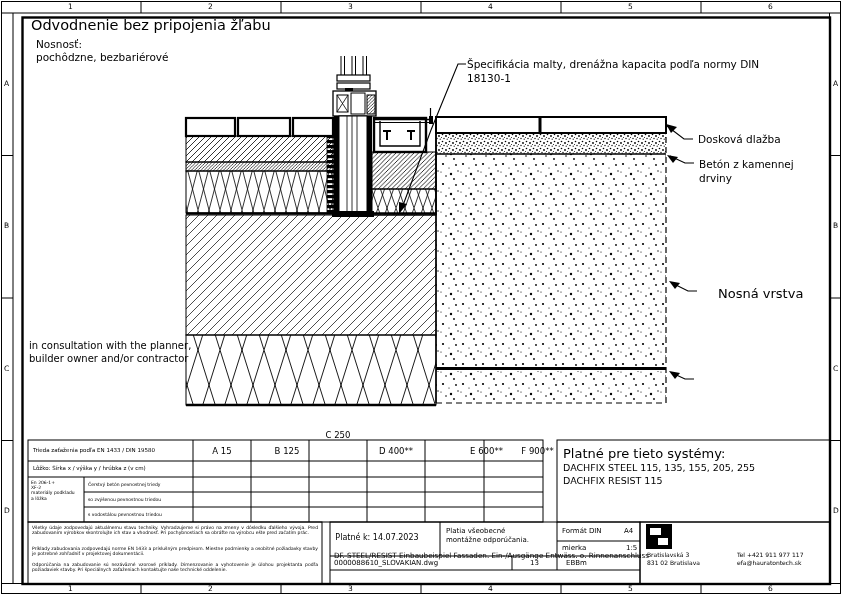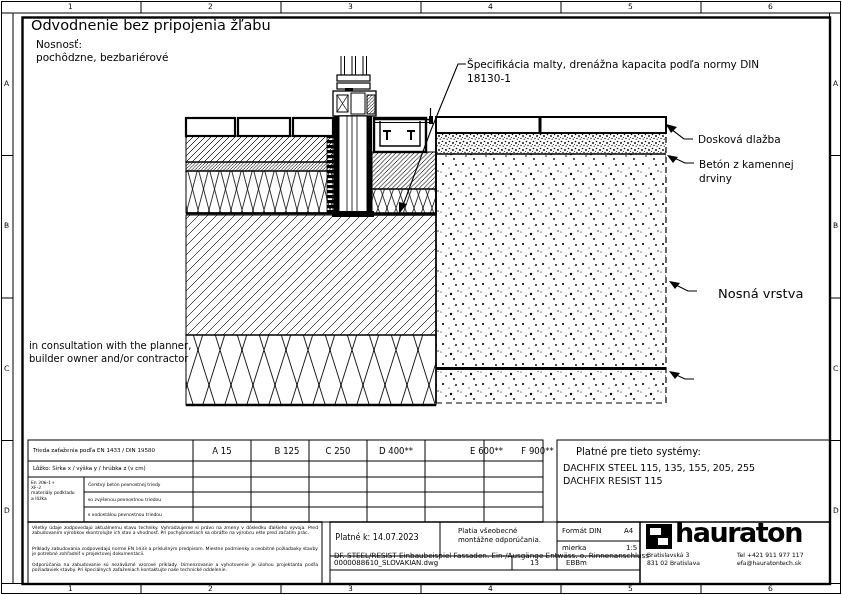--- a/index.html
+++ b/index.html
@@ -235,52 +235,51 @@
 builder owner and/or contractor</div>
 
   <div class="t" style="left:467px;top:57px;font-size:10.5px;line-height:14px;width:312px;">Špecifikácia malty, drenážna kapacita podľa normy DIN 18130-1</div>
   <div class="t" style="left:698px;top:133px;font-size:10.5px;">Dosková dlažba</div>
   <div class="t" style="left:699px;top:157px;font-size:10.5px;line-height:14px;width:122px;">Betón z kamennej drviny</div>
   <div class="t" style="left:718px;top:286px;font-size:13px;">Nosná vrstva</div>
 
   <div class="t" style="left:33px;top:447px;font-size:5.5px;">Trieda zaťaženia podľa EN 1433 / DIN 19580</div>
   <div class="t" style="left:193px;top:446px;width:58px;text-align:center;font-size:8.5px;">A 15</div>
   <div class="t" style="left:251px;top:446px;width:72px;text-align:center;font-size:8.5px;">B 125</div>
-  <div class="t" style="left:309px;top:446px;width:58px;text-align:center;font-size:8.5px;">C 250</div>
+  <div class="t" style="left:309px;top:430px;width:58px;text-align:center;font-size:8.5px;">C 250</div>
   <div class="t" style="left:367px;top:446px;width:58px;text-align:center;font-size:8.5px;">D 400**</div>
   <div class="t" style="left:425px;top:446px;width:59px;text-align:center;font-size:8.5px;margin-left:32px;">E 600**</div>
   <div class="t" style="left:484px;top:446px;width:59px;text-align:center;font-size:8.5px;padding-left:24px;">F 900**</div>
   <div class="t" style="left:33px;top:465px;font-size:5.5px;">Lôžko: Šírka x / výška y / hrúbka z (v cm)</div>
   <div class="t tiny" style="left:31px;top:480px;width:50px;">En 206-1+
 XF-2
 materiály podkladu
 a lôžka</div>
   <div class="t tiny" style="left:88px;top:482px;width:102px;">Čerstvý betón pevnostnej triedy</div>
   <div class="t tiny" style="left:88px;top:497px;width:102px;">so zvýšenou pevnostnou triedou</div>
   <div class="t tiny" style="left:88px;top:512px;width:102px;">s vodostálou pevnostnou triedou</div>
 
-  <div class="t" style="left:563px;top:446px;font-size:10px;margin-left:13px;">Platné pre tieto systémy:</div>
+  <div class="t" style="left:563px;top:446px;font-size:13px;">Platné pre tieto systémy:</div>
   <div class="t" style="left:563px;top:462px;font-size:9.5px;">DACHFIX STEEL 115, 135, 155,  205, 255</div>
   <div class="t" style="left:563px;top:475px;font-size:9.5px;">DACHFIX RESIST 115</div>
 
   <div class="t tiny" style="left:32px;top:525px;width:286px;text-align:justify;">Všetky údaje zodpovedajú aktuálnemu stavu techniky. Vyhradzujeme si právo na zmeny v dôsledku ďalšieho vývoja. Pred zabudovaním výrobkov skontrolujte ich stav a vhodnosť. Pri pochybnostiach sa obráťte na výrobcu ešte pred začatím prác.</div>
   <div class="t tiny" style="left:32px;top:546px;width:286px;text-align:justify;">Príklady zabudovania zodpovedajú norme EN 1433 a príslušným predpisom. Miestne podmienky a osobitné požiadavky stavby je potrebné zohľadniť v projektovej dokumentácii.</div>
   <div class="t tiny" style="left:32px;top:562px;width:286px;text-align:justify;">Odporúčania na zabudovanie sú nezáväzné vzorové príklady. Dimenzovanie a vyhotovenie je úlohou projektanta podľa požiadaviek stavby. Pri špeciálnych zaťaženiach kontaktujte naše technické oddelenie.</div>
 
   <div class="t" style="left:330px;top:533px;width:94px;text-align:center;font-size:8px;">Platné k:     14.07.2023</div>
-  <div class="t" style="left:446px;top:527px;font-size:7px;line-height:9px;margin-left:12px;">Platia všeobecné
+  <div class="t" style="left:446px;top:527px;font-size:7px;line-height:9px;">Platia všeobecné
 montážne odporúčania.</div>
   <div class="t" style="left:562px;top:527px;font-size:7px;">Formát DIN</div>
   <div class="t" style="left:624px;top:527px;font-size:7px;">A4</div>
   <div class="t" style="left:562px;top:544px;font-size:7px;">mierka</div>
   <div class="t" style="left:626px;top:544px;font-size:7px;">1:5</div>
   <div class="t" style="left:334px;top:559px;font-size:7px;">0000088610_SLOVAKIAN.dwg</div>
   <div class="t" style="left:512px;top:559px;width:45px;text-align:center;font-size:7px;">13</div>
   <div class="t" style="left:566px;top:559px;font-size:7px;text-align:right;">EBBm</div>
   <div class="t" style="left:334px;top:551px;font-size:7.2px;">DF. STEEL/RESIST Einbaubeispiel Fassaden. Ein-/Ausgänge Entwäss. o. Rinnenanschluss</div>
 
-  <div class="t wordmark" style="left:675px;top:521px;">hauraton</div>
   <div class="t" style="left:647px;top:551px;font-size:6px;">Bratislavská 3</div>
   <div class="t" style="left:647px;top:559px;font-size:6px;">831 02 Bratislava</div>
   <div class="t" style="left:737px;top:551px;font-size:6px;">Tel +421 911 977 117</div>
   <div class="t" style="left:737px;top:559px;font-size:6px;">efa@hauratontech.sk</div>
 
 </div>
 
 </body></html>

